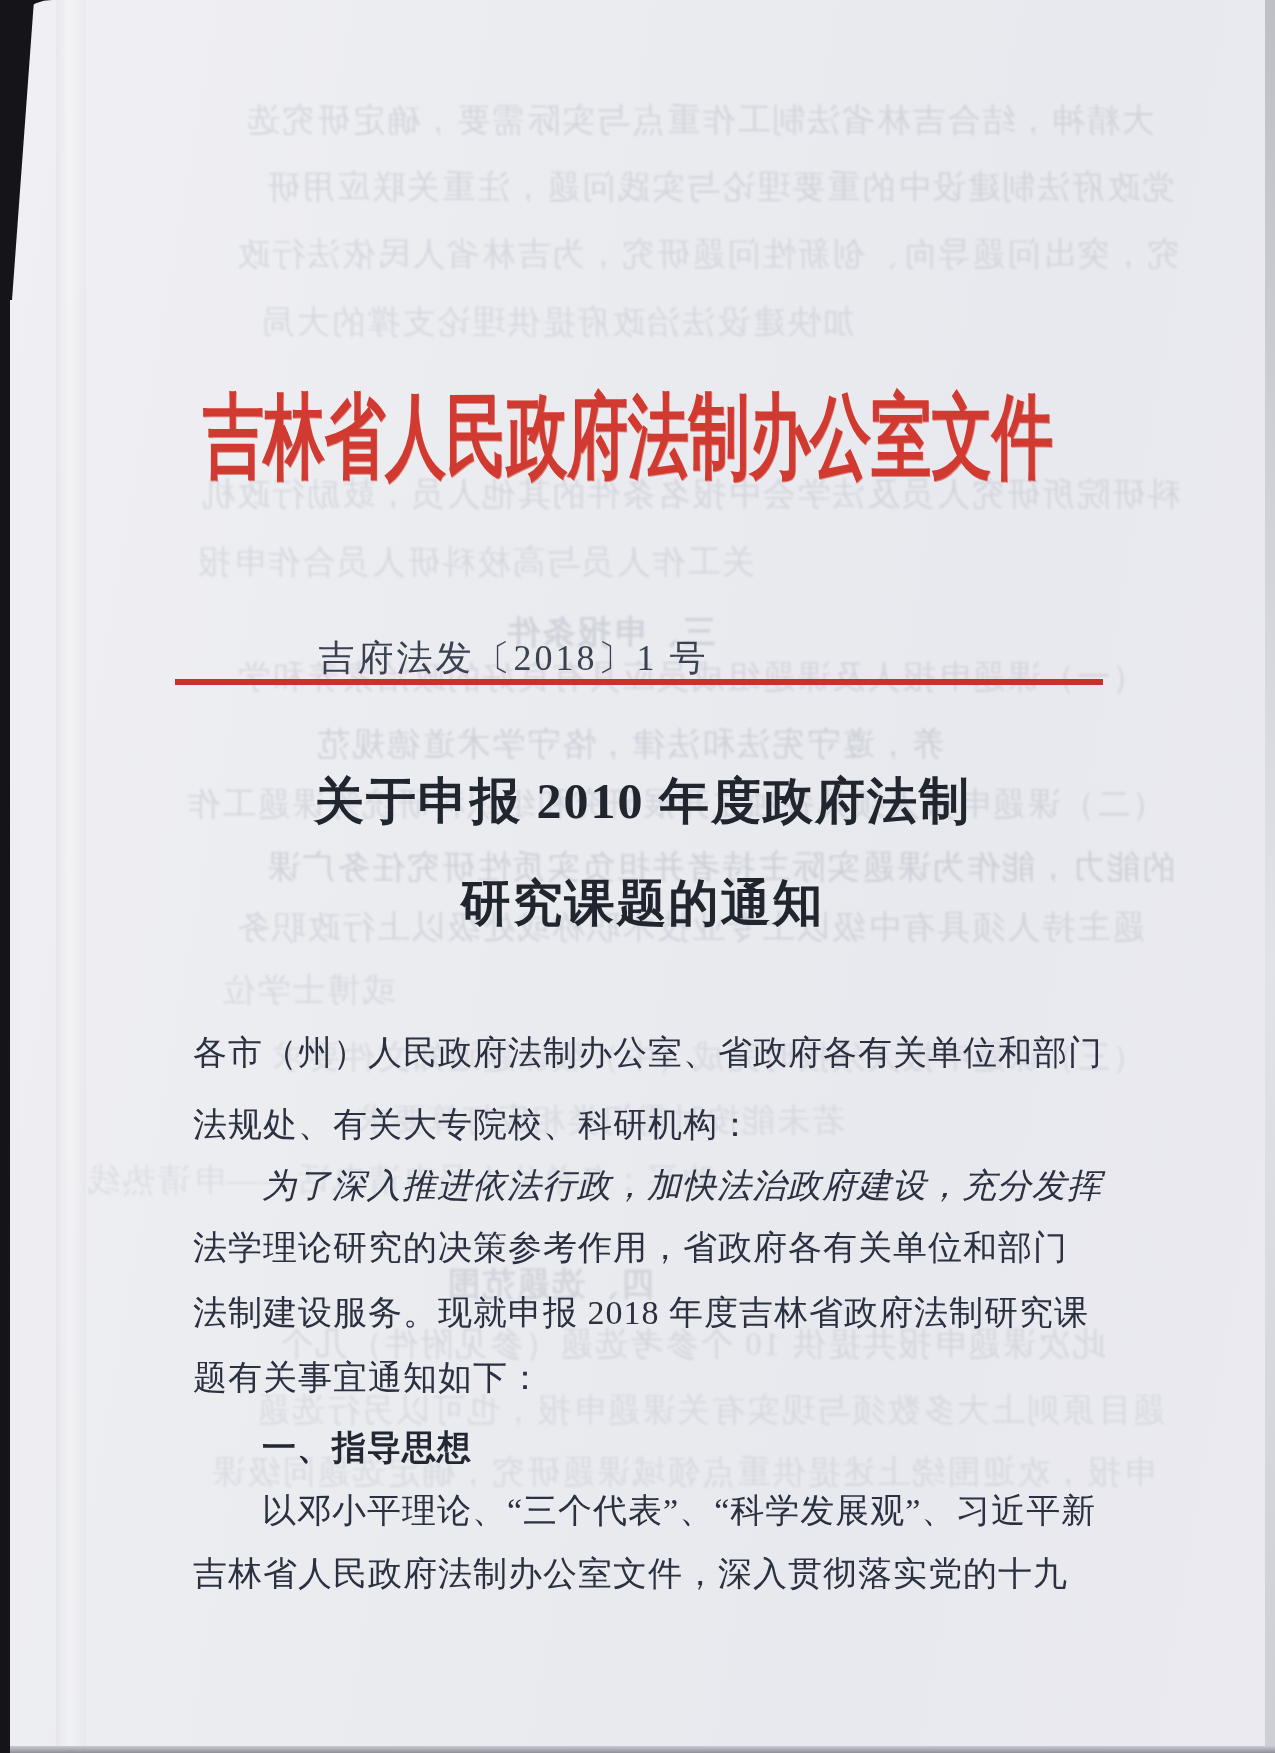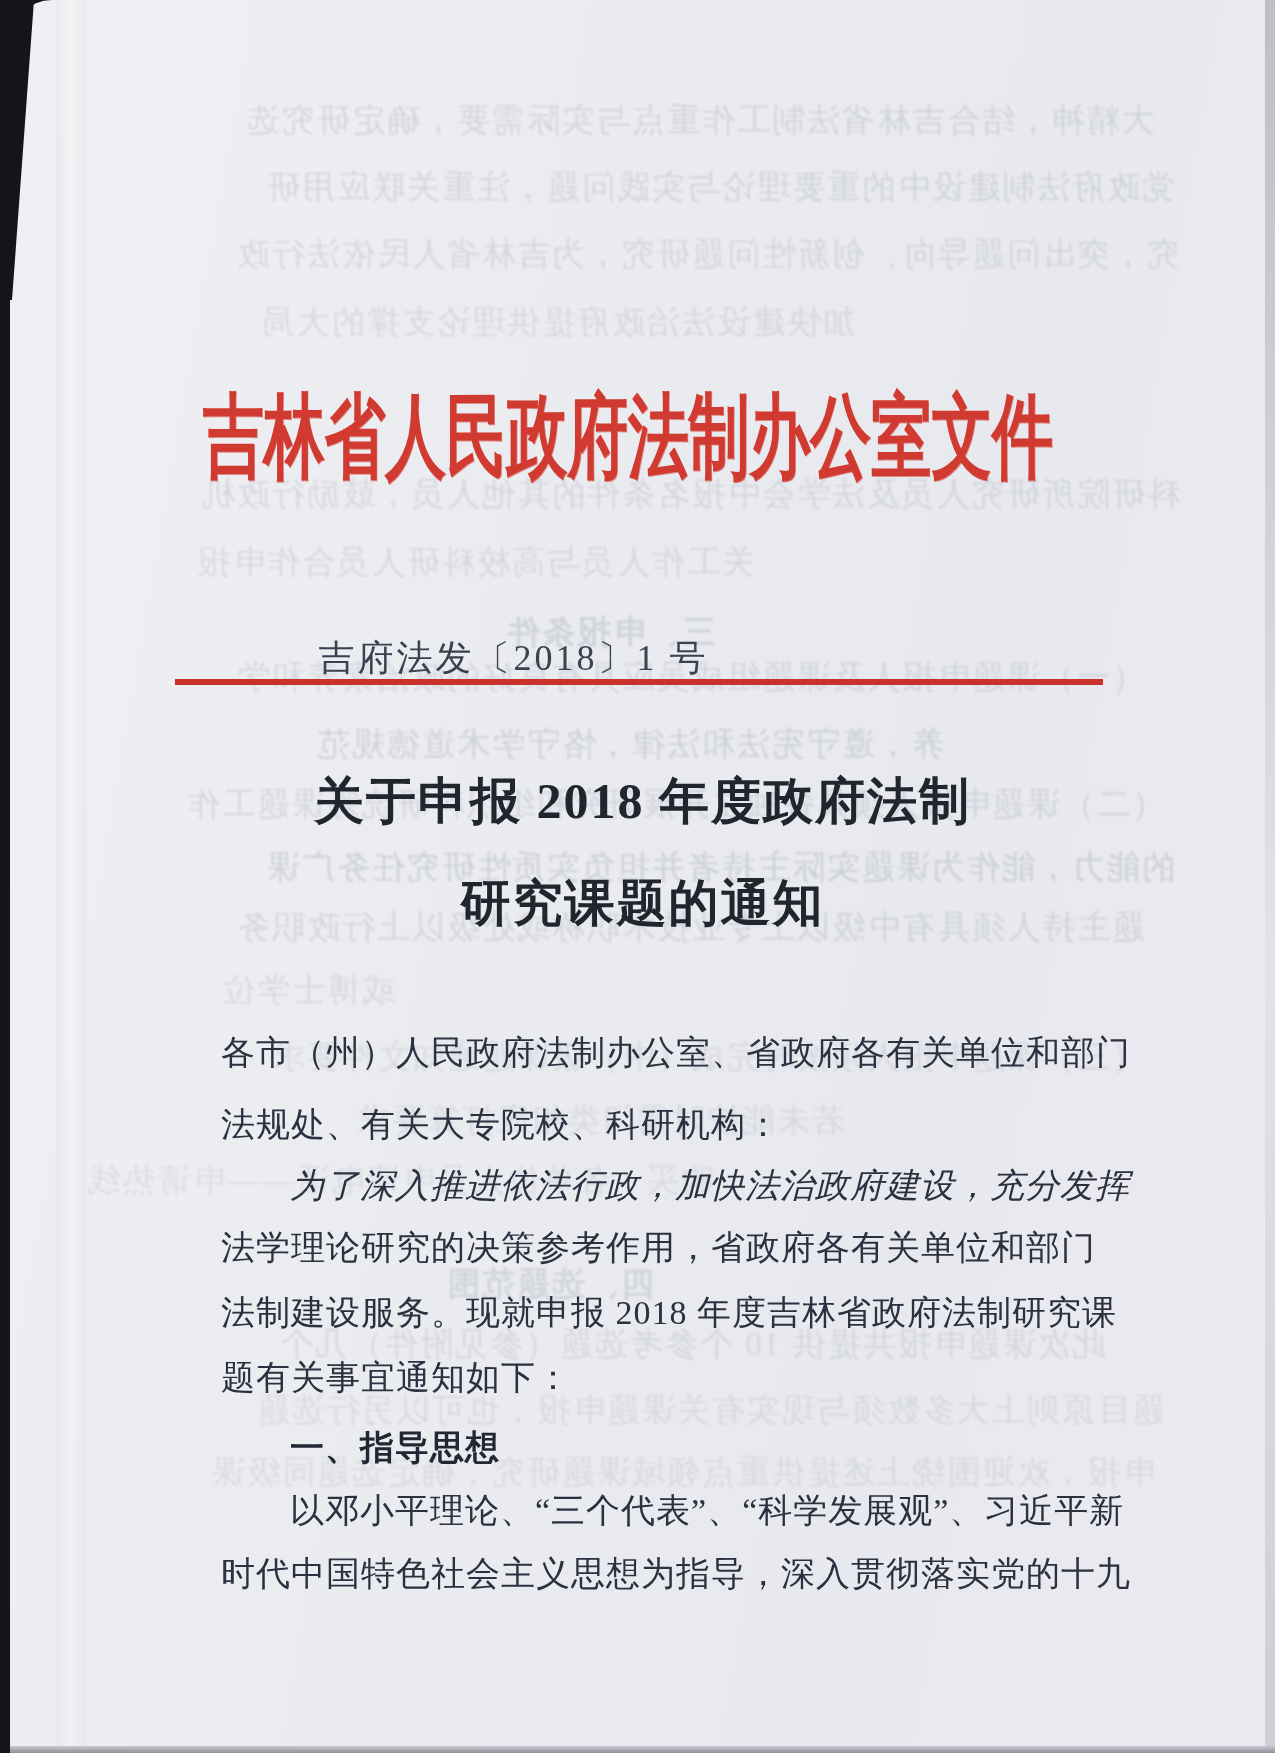--- a/index.html
+++ b/index.html
@@ -70,21 +70,21 @@
     letter-spacing:2px;
     white-space:nowrap;
   }
   .nt1{top:768px;}
   .nt2{top:870px;}
 
   
   .body-line{
     position:absolute;left:193px;
     font-size:34px;color:#2b3140;
-    letter-spacing:1px;white-space:nowrap;margin-left:28px;
+    letter-spacing:1px;white-space:nowrap;
   }
   .indent{left:262px;}
   .bold{font-weight:700;color:#222733;text-align:center;}
   .bl1{top:1030px;}
   .bl2{top:1102px;}
   .bl3{top:1163px;font-style:italic;}
   .bl4{top:1225px;}
   .bl5{top:1290px;}
   .bl6{top:1355px;}
   .bl7{top:1425px;}
@@ -145,29 +145,29 @@
 <div class="ghost g16">购买：各单位人员申请电话——申请热线</div>
 <div class="ghost g17 gbold">四、选题范围</div>
 <div class="ghost g18">此次课题申报共提供 10 个参考选题（参见附件）几个</div>
 <div class="ghost g19">题目原则上大多数须与现实有关课题申报，也可以另行选题</div>
 <div class="ghost g20">申报，欢迎围绕上述提供重点领域课题研究，确定选题同级课</div>
 
 <div class="letterhead-title">吉林省人民政府法制办公室文件</div>
 <div class="doc-number">吉府法发〔2018〕1 号</div>
 <div class="red-divider"></div>
 
-<div class="notice-title nt1">关于申报 2018 年度政府法制</div>
+<div class="notice-title nt1">关于申报 2010 年度政府法制</div>
 <div class="notice-title nt2">研究课题的通知</div>
 
 <div class="body-line bl1">各市（州）人民政府法制办公室、省政府各有关单位和部门</div>
 <div class="body-line bl2">法规处、有关大专院校、科研机构：</div>
 <div class="body-line bl3 indent">为了深入推进依法行政，加快法治政府建设，充分发挥</div>
 <div class="body-line bl4">法学理论研究的决策参考作用，省政府各有关单位和部门</div>
 <div class="body-line bl5">法制建设服务。现就申报 2018 年度吉林省政府法制研究课</div>
 <div class="body-line bl6">题有关事宜通知如下：</div>
 <div class="body-line bl7 indent bold">一、指导思想</div>
 <div class="body-line bl8 indent">以邓小平理论、“三个代表”、“科学发展观”、习近平新</div>
-<div class="body-line bl9">时代中国特色社会主义思想为指导，深入贯彻落实党的十九</div>
+<div class="body-line bl9">吉林省人民政府法制办公室文件，深入贯彻落实党的十九</div>
 
 <div class="corner-wedge"></div>
 <div class="left-crease"></div>
 <div class="right-edge-shade"></div>
 <div class="bottom-edge"></div>
 
 </body></html>

